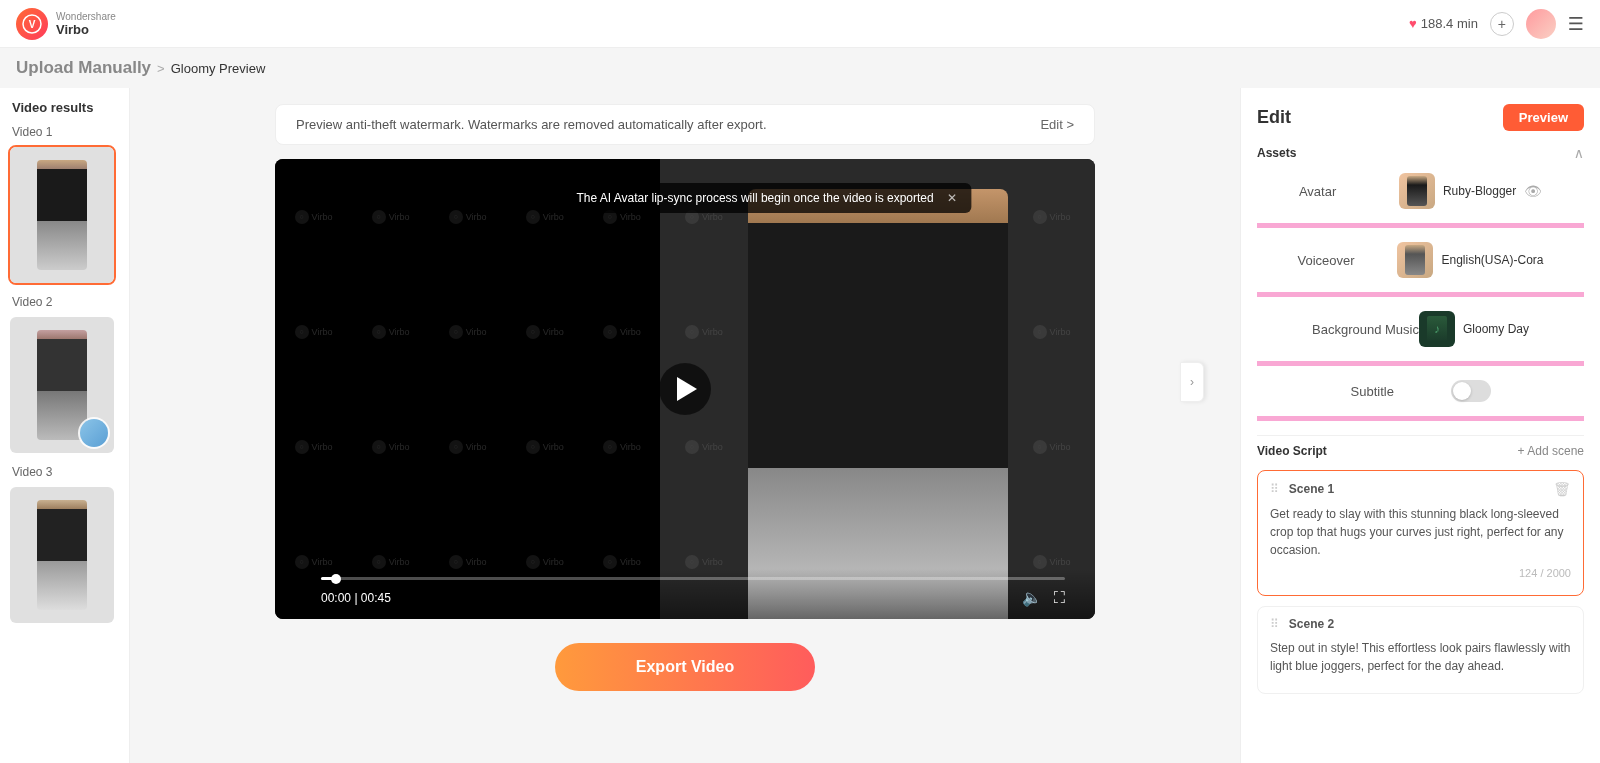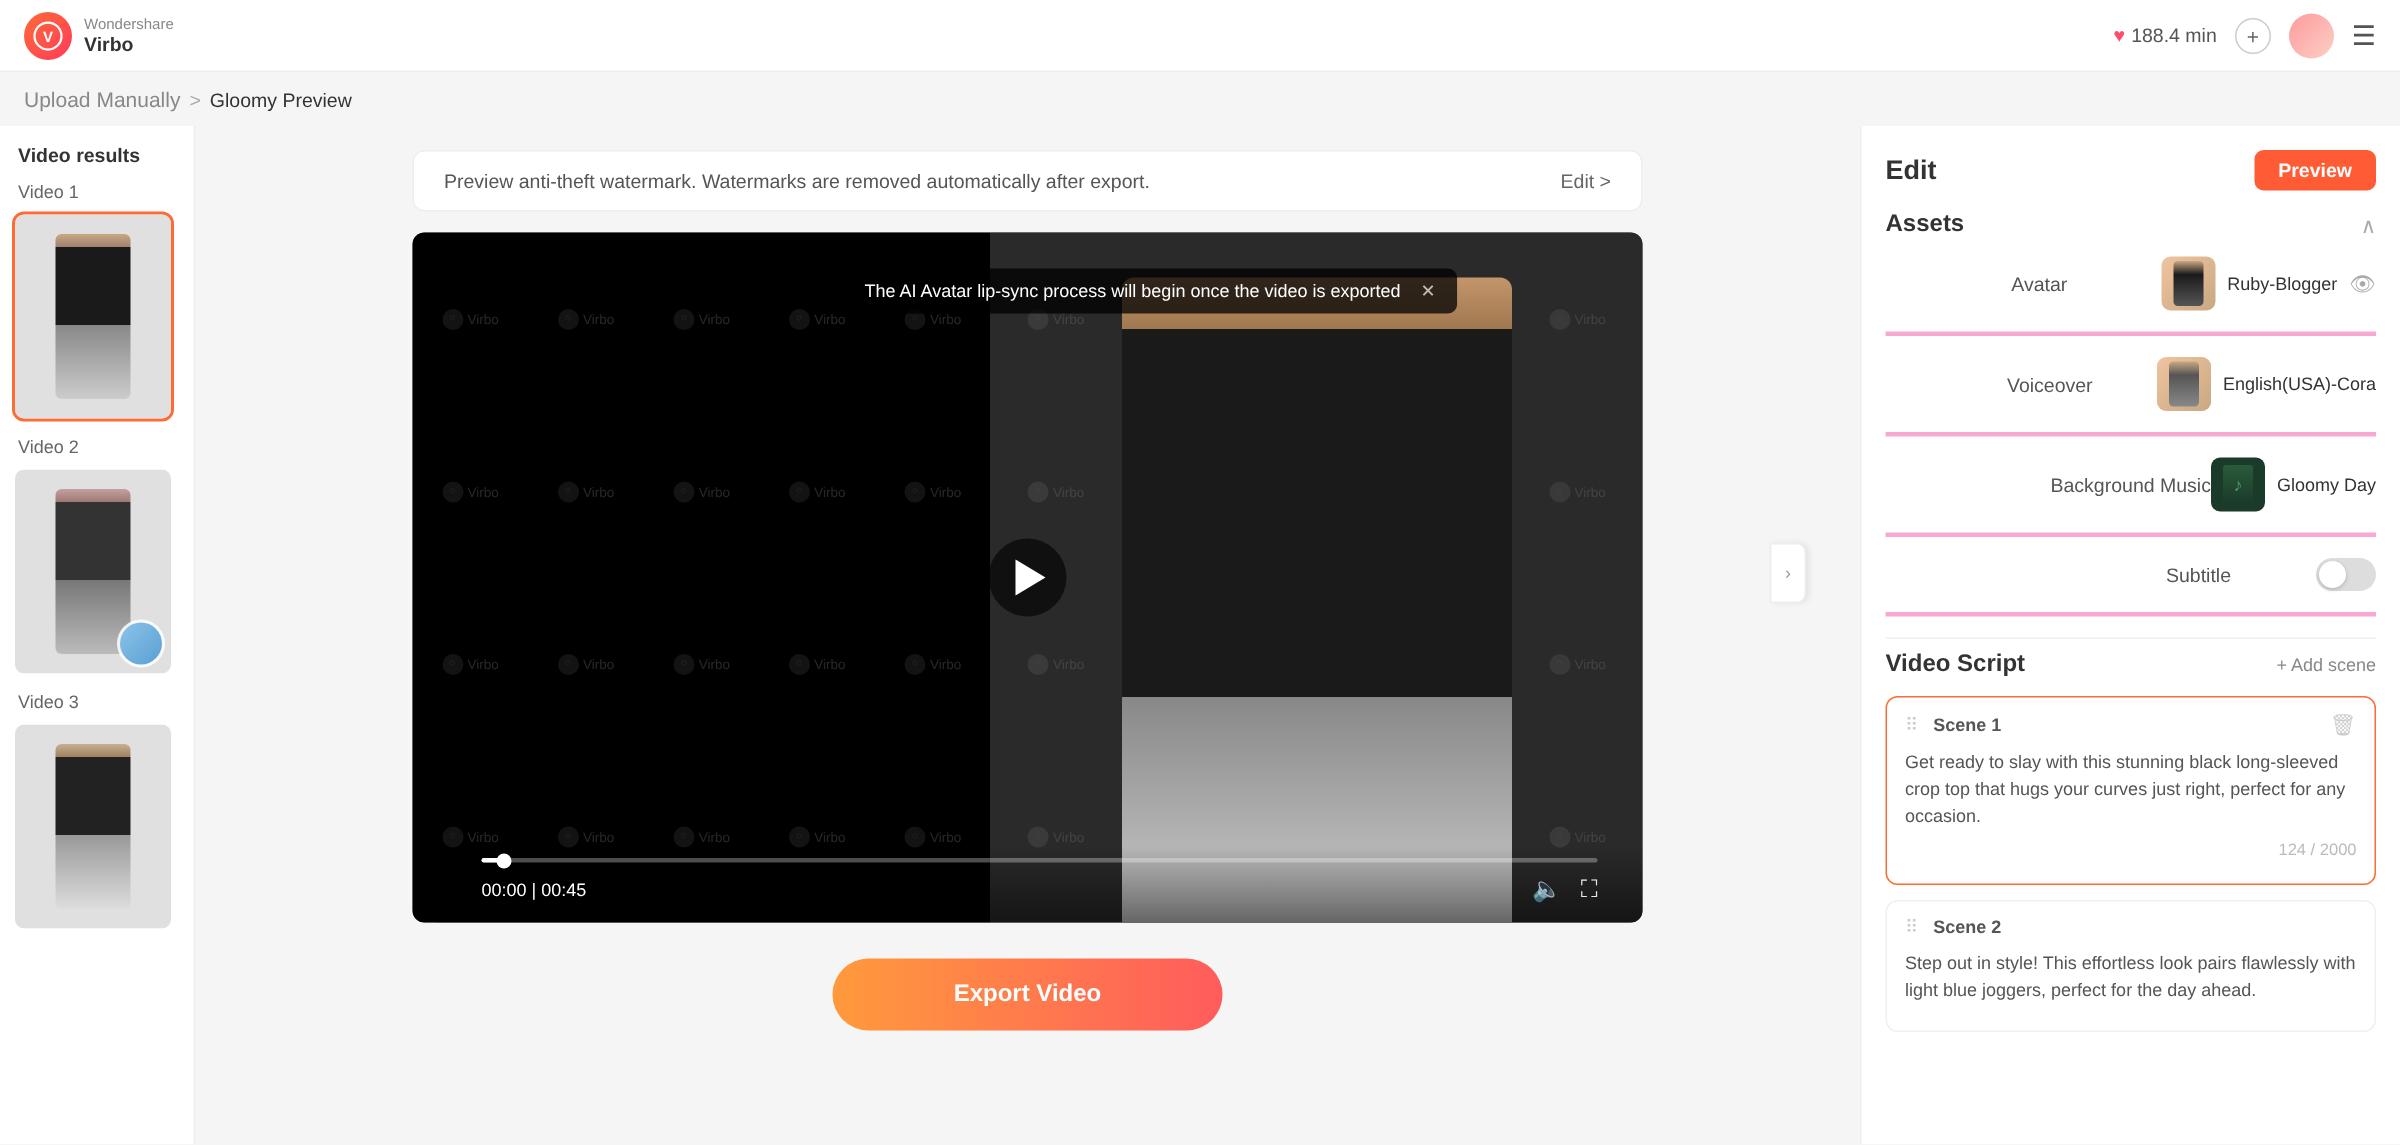--- a/index.html
+++ b/index.html
@@ -18,21 +18,21 @@
     .credits-icon { color: #ff4d6d; }
     .add-btn { width: 24px; height: 24px; border-radius: 50%; border: 1px solid #ccc; background: #fff; display: flex; align-items: center; justify-content: center; cursor: pointer; font-size: 14px; color: #666; }
     .avatar-circle { width: 30px; height: 30px; border-radius: 50%; background: linear-gradient(135deg, #ff9a9e, #fad0c4); }
     .menu-btn { font-size: 18px; color: #555; cursor: pointer; }
 
     
     .breadcrumb {
       display: flex; align-items: center; gap: 6px;
       padding: 10px 16px; background: #f5f5f5; flex-shrink: 0;
     }
-    .breadcrumb-link { font-size: 14px; color: #888; cursor: pointer; }
+    .breadcrumb-link { font-size: 17px; color: #888; cursor: pointer; font-weight: bold; }
     .breadcrumb-sep { font-size: 13px; color: #aaa; }
     .breadcrumb-current { font-size: 13px; color: #333; font-weight: 500; }
 
     
     .main-layout { display: flex; flex: 1; overflow: hidden; }
 
     
     .left-sidebar {
       width: 130px; background: #fff; border-right: 1px solid #eee;
       padding: 12px 8px; flex-shrink: 0; overflow-y: auto;
@@ -147,24 +147,24 @@
     }
     .right-panel-header { display: flex; align-items: center; justify-content: space-between; margin-bottom: 14px; }
     .edit-title { font-size: 18px; font-weight: 600; color: #333; }
     .preview-btn {
       background: #ff5c35; color: #fff; border: none; border-radius: 6px;
       padding: 6px 16px; font-size: 13px; font-weight: 600; cursor: pointer;
     }
 
     
     .section-header { display: flex; align-items: center; justify-content: space-between; margin-bottom: 12px; }
-    .section-title { font-size: 16px; font-weight: 600; color: #333; }
+    .section-title { font-size: 12px; font-weight: 600; color: #333; }
     .section-collapse { color: #aaa; cursor: pointer; font-size: 14px; }
 
-    .asset-row { display: flex; align-items: center; justify-content: flex-end; margin-bottom: 14px; padding-bottom: 14px; border-bottom: 3px solid #f9a8d4; }
+    .asset-row { display: flex; align-items: center; justify-content: center; margin-bottom: 14px; padding-bottom: 14px; border-bottom: 5px solid #f9a8d4; }
     .asset-row:last-child { border-bottom: none; }
     .asset-label { font-size: 13px; color: #555; min-width: 100px; }
     .asset-value { display: flex; align-items: center; gap: 8px; }
     .asset-thumb { width: 36px; height: 36px; border-radius: 6px; object-fit: cover; overflow: hidden; }
     .avatar-thumb { background: linear-gradient(135deg, #f0c4a0, #e8a070); }
     .voice-thumb { background: linear-gradient(135deg, #f0c4a0, #e8a070); }
     .music-thumb { background: #1a3a2a; border-radius: 6px; display: flex; align-items: center; justify-content: center; }
     .asset-name { font-size: 12px; color: #333; }
     .eye-icon { color: #aaa; cursor: pointer; font-size: 14px; }
     .toggle-switch { width: 40px; height: 22px; background: #ddd; border-radius: 11px; position: relative; cursor: pointer; }

